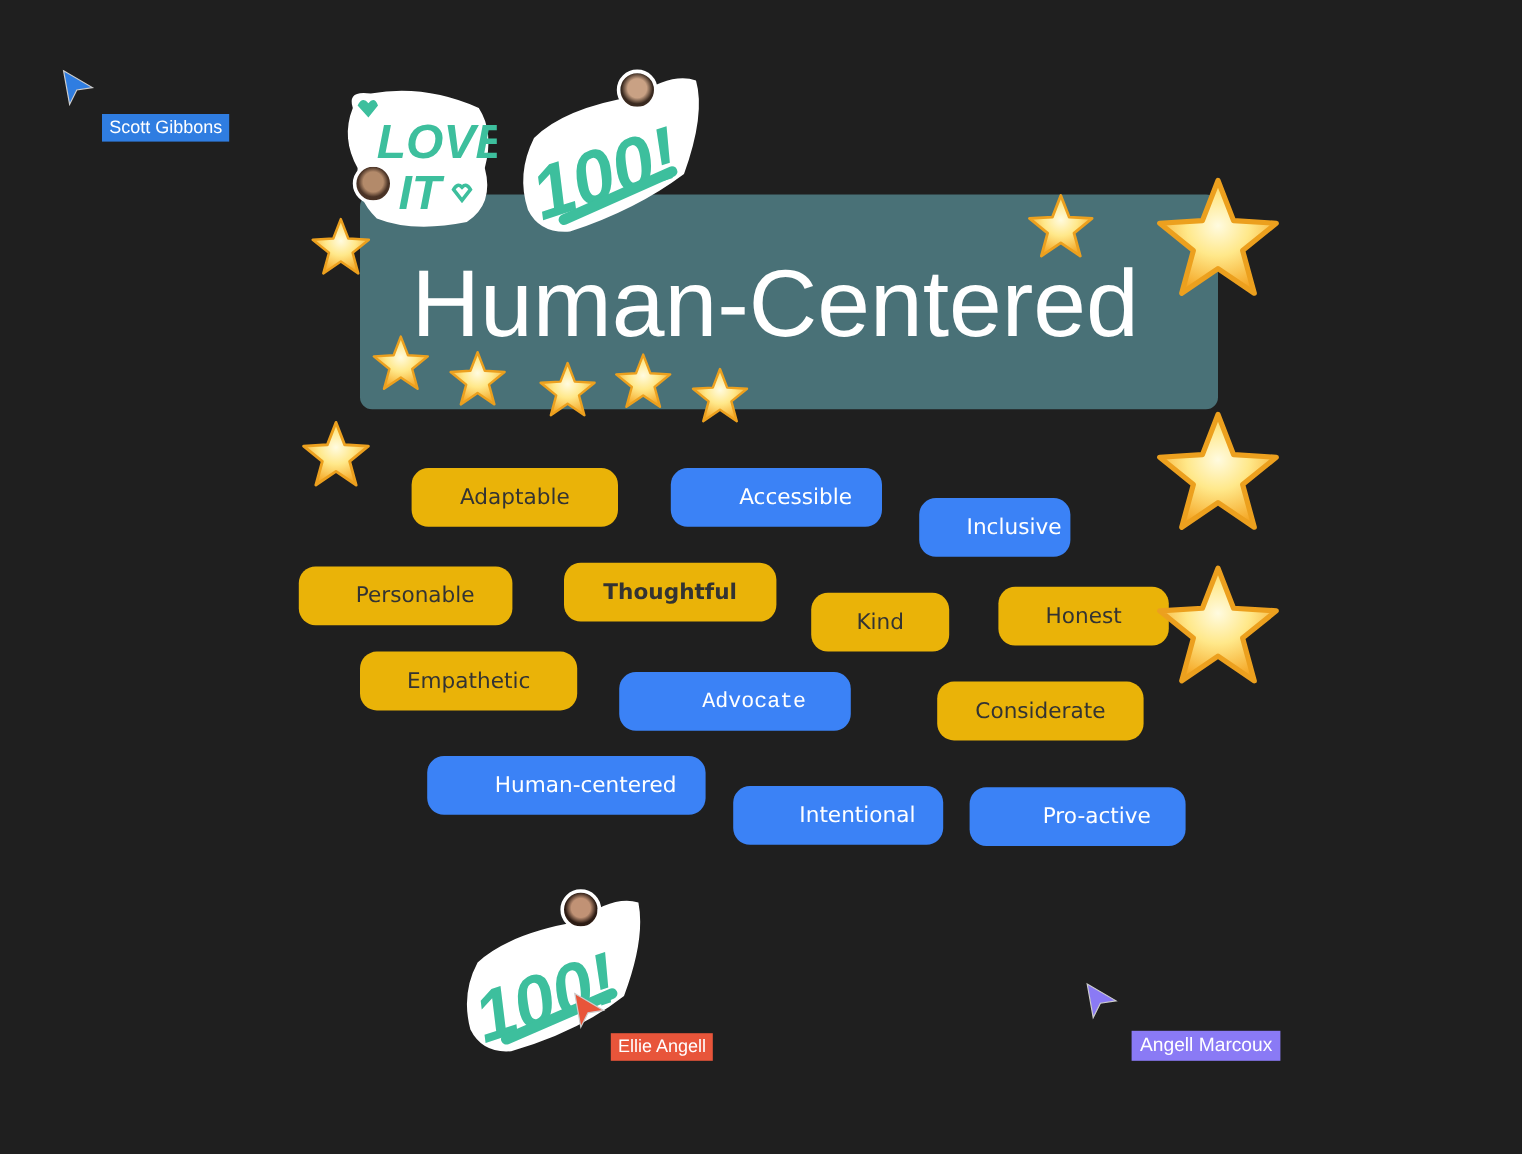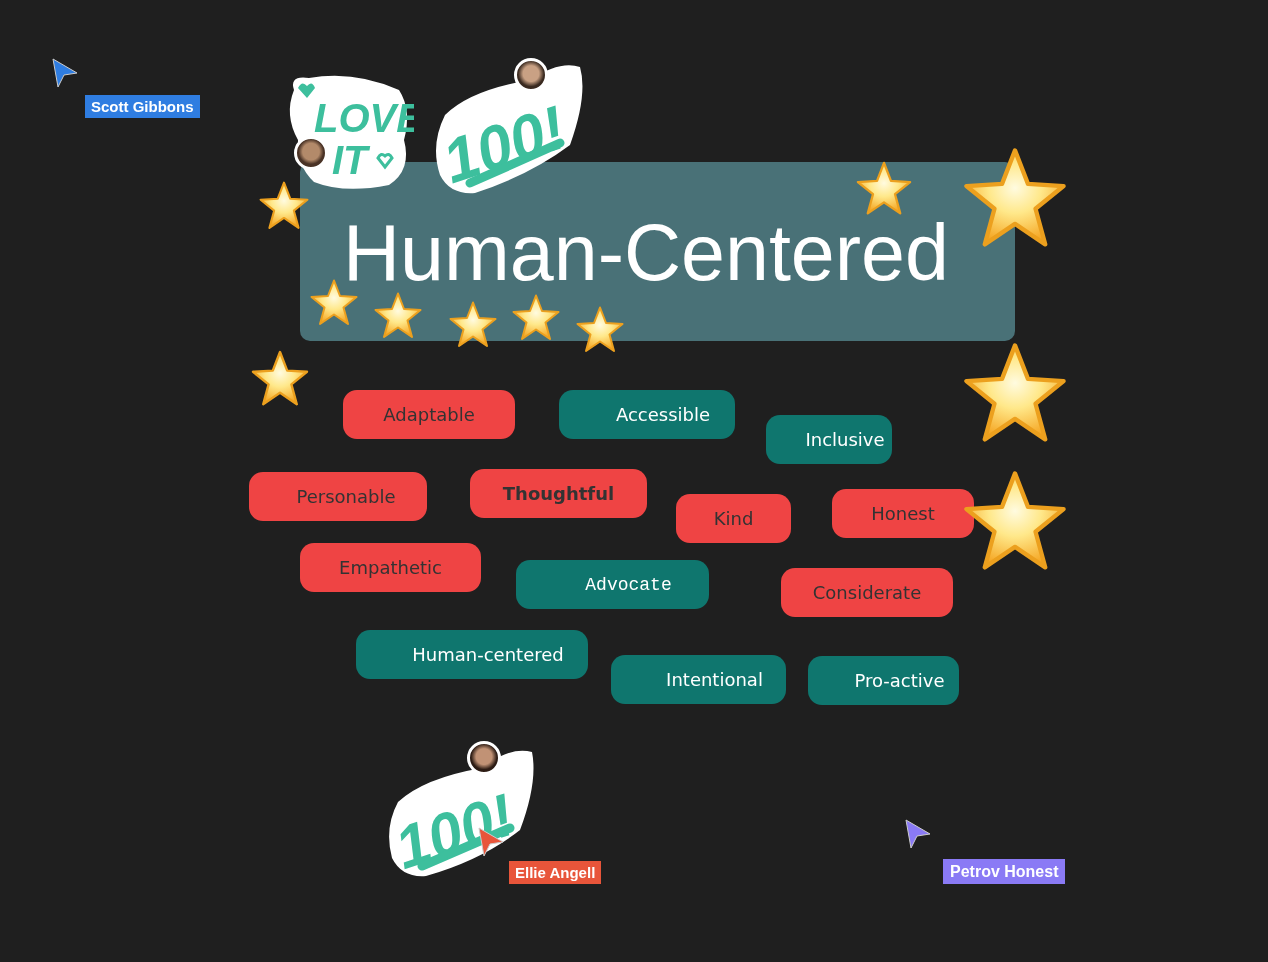--- a/index.html
+++ b/index.html
@@ -1,23 +1,23 @@
 <!DOCTYPE html>
 <html><head>
 <meta charset="utf-8">
 <style>
   html, body { margin:0; padding:0; }
   body { width:1268px; height:962px; background:#1f1f1f; position:relative; overflow:hidden; font-family:"DejaVu Sans", sans-serif; }
   .cursor { position:absolute; width:30px; height:36px; }
-  .label { position:absolute; color:#fff; font-family:"Liberation Sans", sans-serif; font-size:15px; padding:2px 6px; line-height:19px; white-space:nowrap;font-weight:bold; }
+  .label { position:absolute; color:#fff; font-family:"Liberation Sans", sans-serif; font-size:15px; padding:2px 6px; line-height:19px; white-space:nowrap; }
   .title-card { position:absolute; left:300px; top:162px; width:715px; height:179px; background:#497177; border-radius:10px; }
   .title-text { position:absolute; left:343px; top:205px; color:#fff; font-family:"Liberation Sans", sans-serif; font-size:79px; letter-spacing:0px; line-height:95px; white-space:nowrap; }
   .chip { position:absolute; height:49px; border-radius:14px; display:flex; align-items:center; justify-content:center; font-family:"DejaVu Sans", sans-serif; font-size:18px; box-sizing:border-box; }
-  .chip.light { background:#ef4444; color:#333; }
-  .chip.dark { background:#0f766e; color:#fff;padding-left:32px; }
+  .chip.light { background:#eab308; color:#333; }
+  .chip.dark { background:#3b82f6; color:#fff;padding-left:32px; }
   .star { position:absolute; }
   .sticker { position:absolute; }
   .avatar { position:absolute; border-radius:50%; border:3px solid #fff; box-sizing:border-box; overflow:hidden; }
 </style>
 </head>
 <body>
 
 <svg width="0" height="0" style="position:absolute">
   <defs>
     <radialGradient id="starGrad" cx="50%" cy="40%" r="60%">
@@ -91,34 +91,34 @@
 <div class="chip dark" style="left:766px;top:415px;width:126px;">Inclusive</div>
 <div class="chip light" style="left:249px;top:472px;width:178px;padding-left:16px;">Personable</div>
 <div class="chip light" style="left:470px;top:469px;width:177px;font-weight:bold;">Thoughtful</div>
 <div class="chip light" style="left:676px;top:494px;width:115px;">Kind</div>
 <div class="chip light" style="left:832px;top:489px;width:142px;">Honest</div>
 <div class="chip light" style="left:300px;top:543px;width:181px;">Empathetic</div>
 <div class="chip dark" style="left:516px;top:560px;width:193px;font-family:Liberation Mono, monospace;">Advocate</div>
 <div class="chip light" style="left:781px;top:568px;width:172px;">Considerate</div>
 <div class="chip dark" style="left:356px;top:630px;width:232px;">Human-centered</div>
 <div class="chip dark" style="left:611px;top:655px;width:175px;">Intentional</div>
-<div class="chip dark" style="left:808px;top:656px;width:151px;">Pro-active</div>
+<div class="chip dark" style="left:808px;top:656px;width:180px;">Pro-active</div>
 
 <svg class="star" style="left:958px;top:468px;" width="114" height="108">
     <use href="#star-shape"></use>
   </svg>
 
 <svg class="sticker" style="left:384px;top:740px;" width="156" height="138" viewBox="0 0 156 138">
   <path d="M14 62 Q40 38 98 28 Q126 6 148 12 Q154 42 136 90 Q98 120 42 136 Q18 138 8 118 Q0 88 14 62 Z" fill="#fff"></path>
   <text x="10" y="112" transform="rotate(-18 70 90)" font-family="Liberation Sans, sans-serif" font-weight="bold" font-style="italic" font-size="60" fill="#3dbf9d">100!</text>
   <path d="M38 126 L126 88" stroke="#3dbf9d" stroke-width="9" stroke-linecap="round"></path>
 </svg>
 <div class="avatar" style="left:467px;top:741px;width:34px;height:34px;background:radial-gradient(circle at 50% 45%, #c19275 0 38%, #2d1c14 62%);"></div>
 
 <svg class="cursor" style="left:476px;top:826px;" viewBox="0 0 30 36">
   <path d="M3 2 L27 16 L14 18 L8 30 Z" fill="#e8553a" stroke="#ccc" stroke-width="1"></path>
 </svg>
 <div class="label" style="left:509px;top:861px;background:#e8553a;">Ellie Angell</div>
 
 <svg class="cursor" style="left:903px;top:818px;" viewBox="0 0 30 36">
   <path d="M3 2 L27 16 L14 18 L8 30 Z" fill="#8a7af5" stroke="#ccc" stroke-width="1"></path>
 </svg>
-<div class="label" style="left:943px;top:859px;background:#8a7af5;font-size:16px;padding:3px 7px;">Petrov Honest</div>
+<div class="label" style="left:943px;top:859px;background:#8a7af5;font-size:16px;padding:3px 7px;">Angell Marcoux</div>
 
 </body></html>

